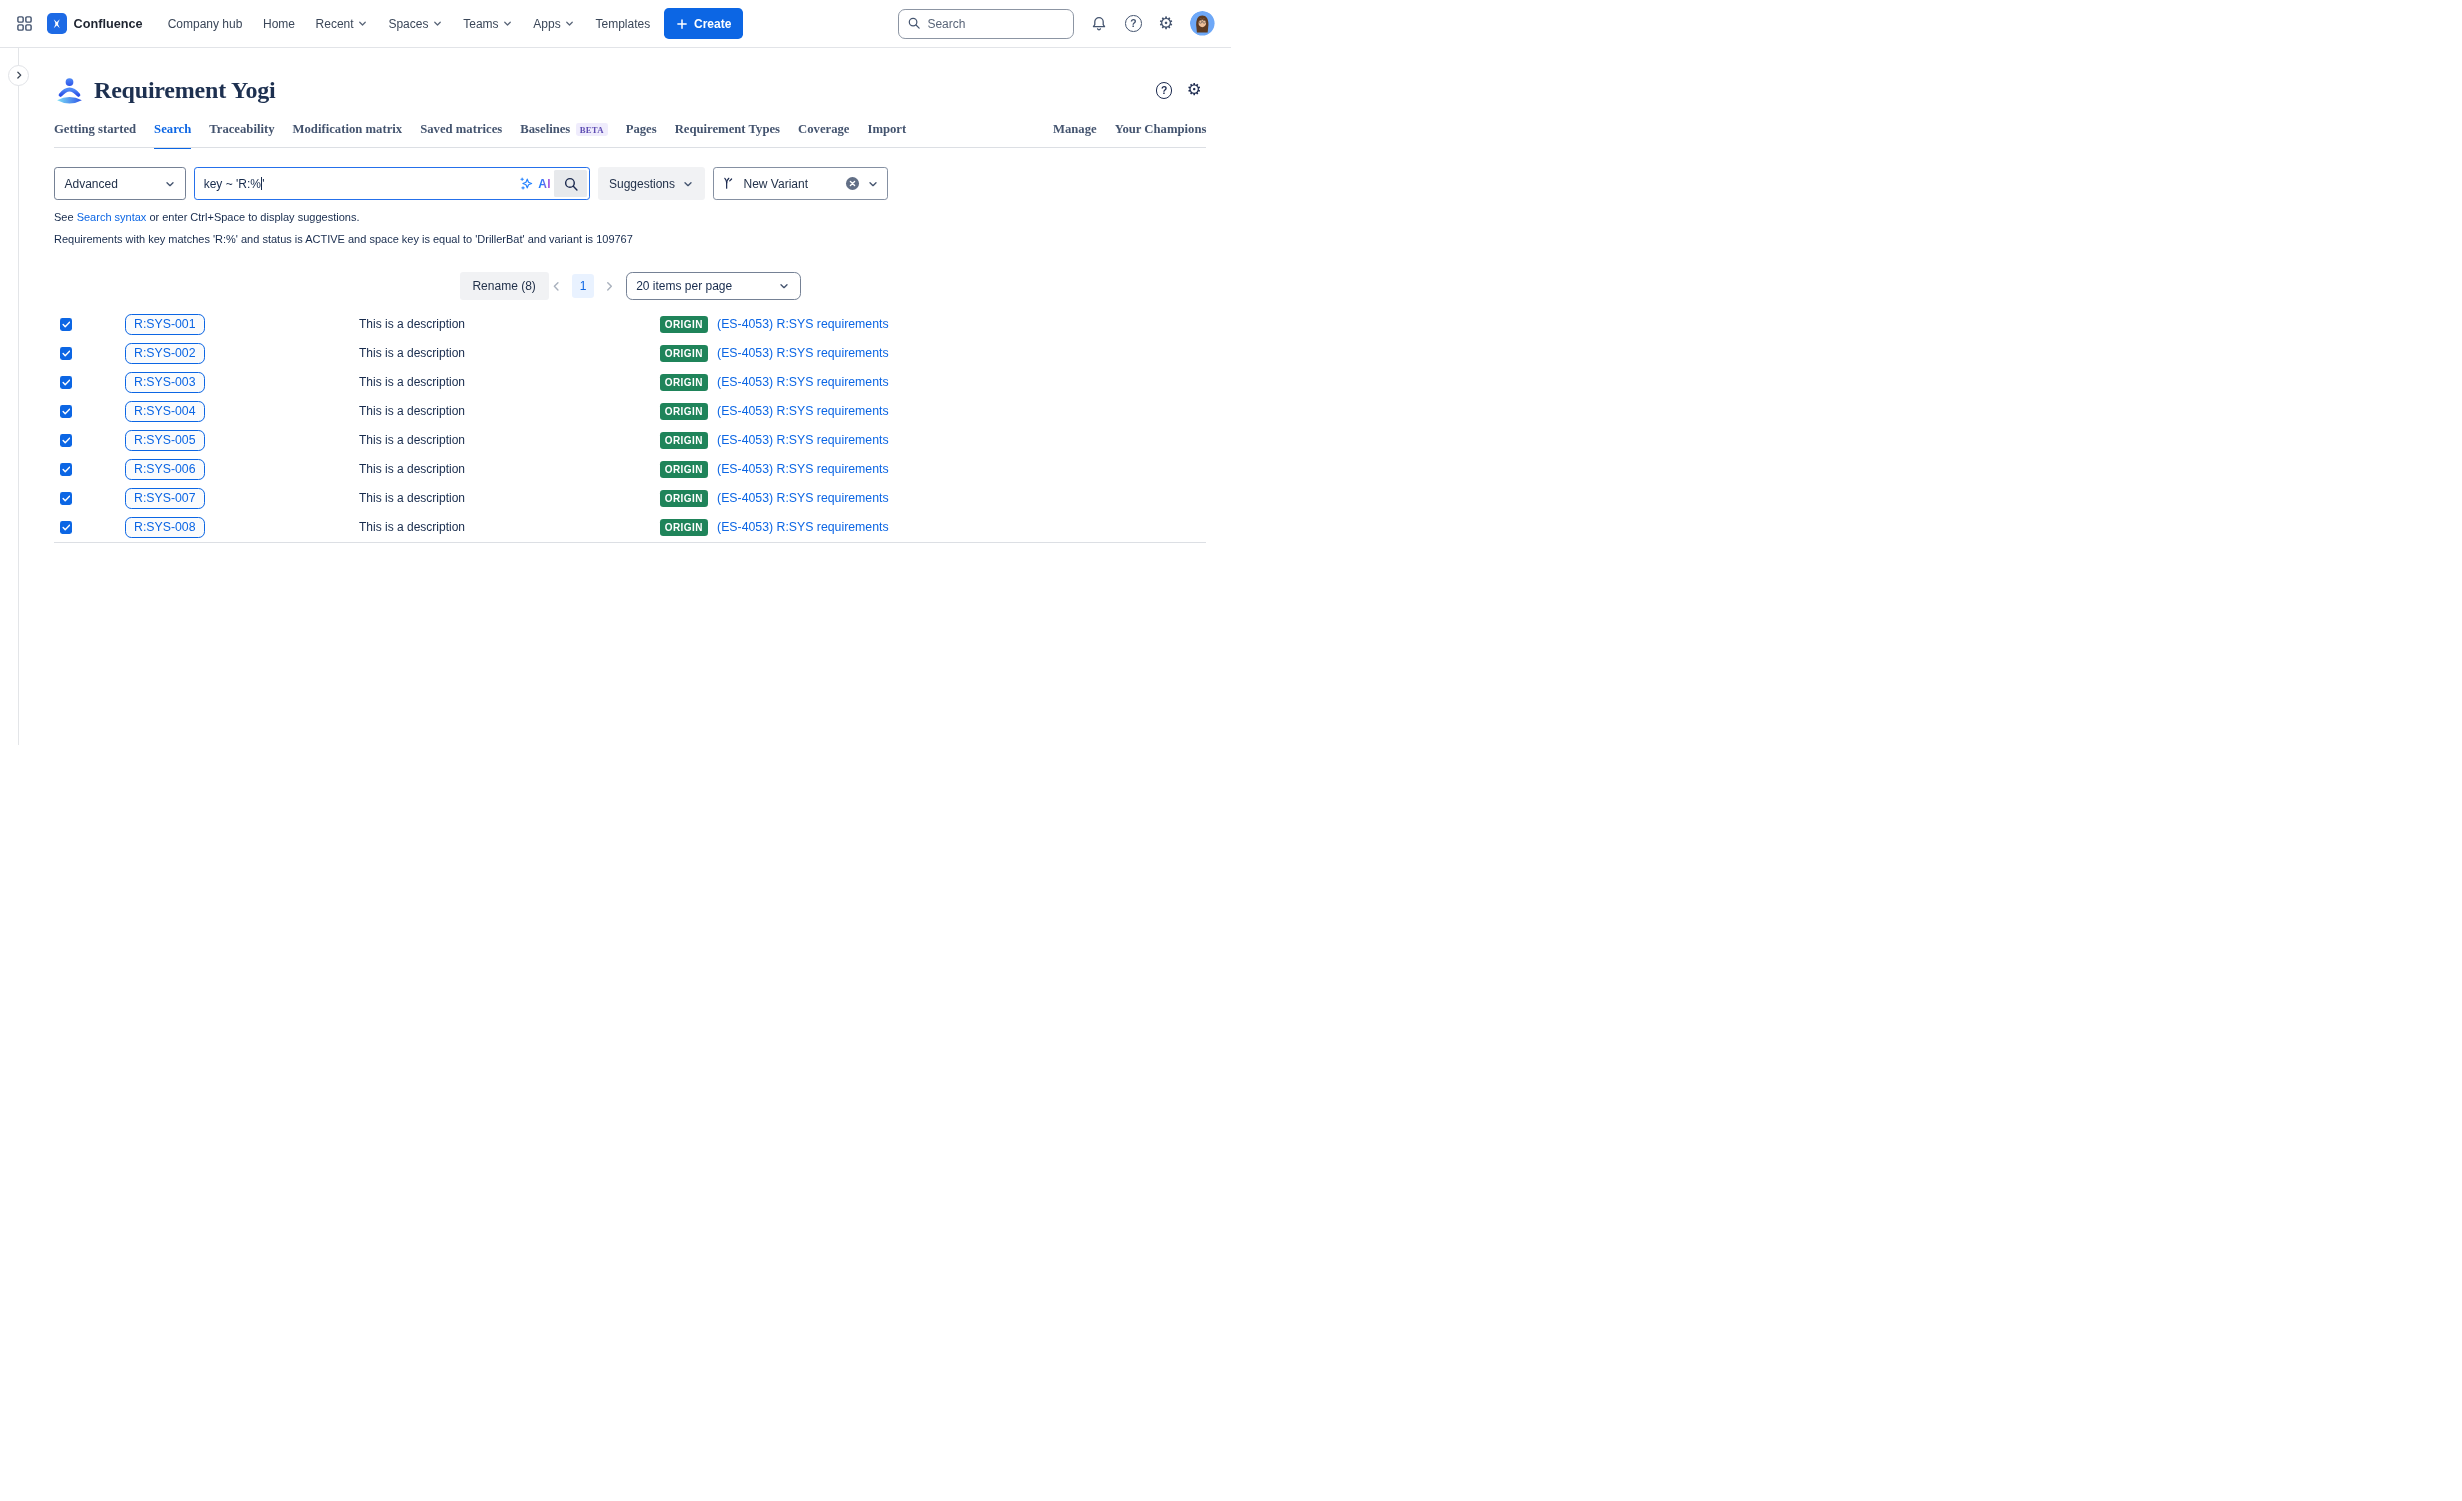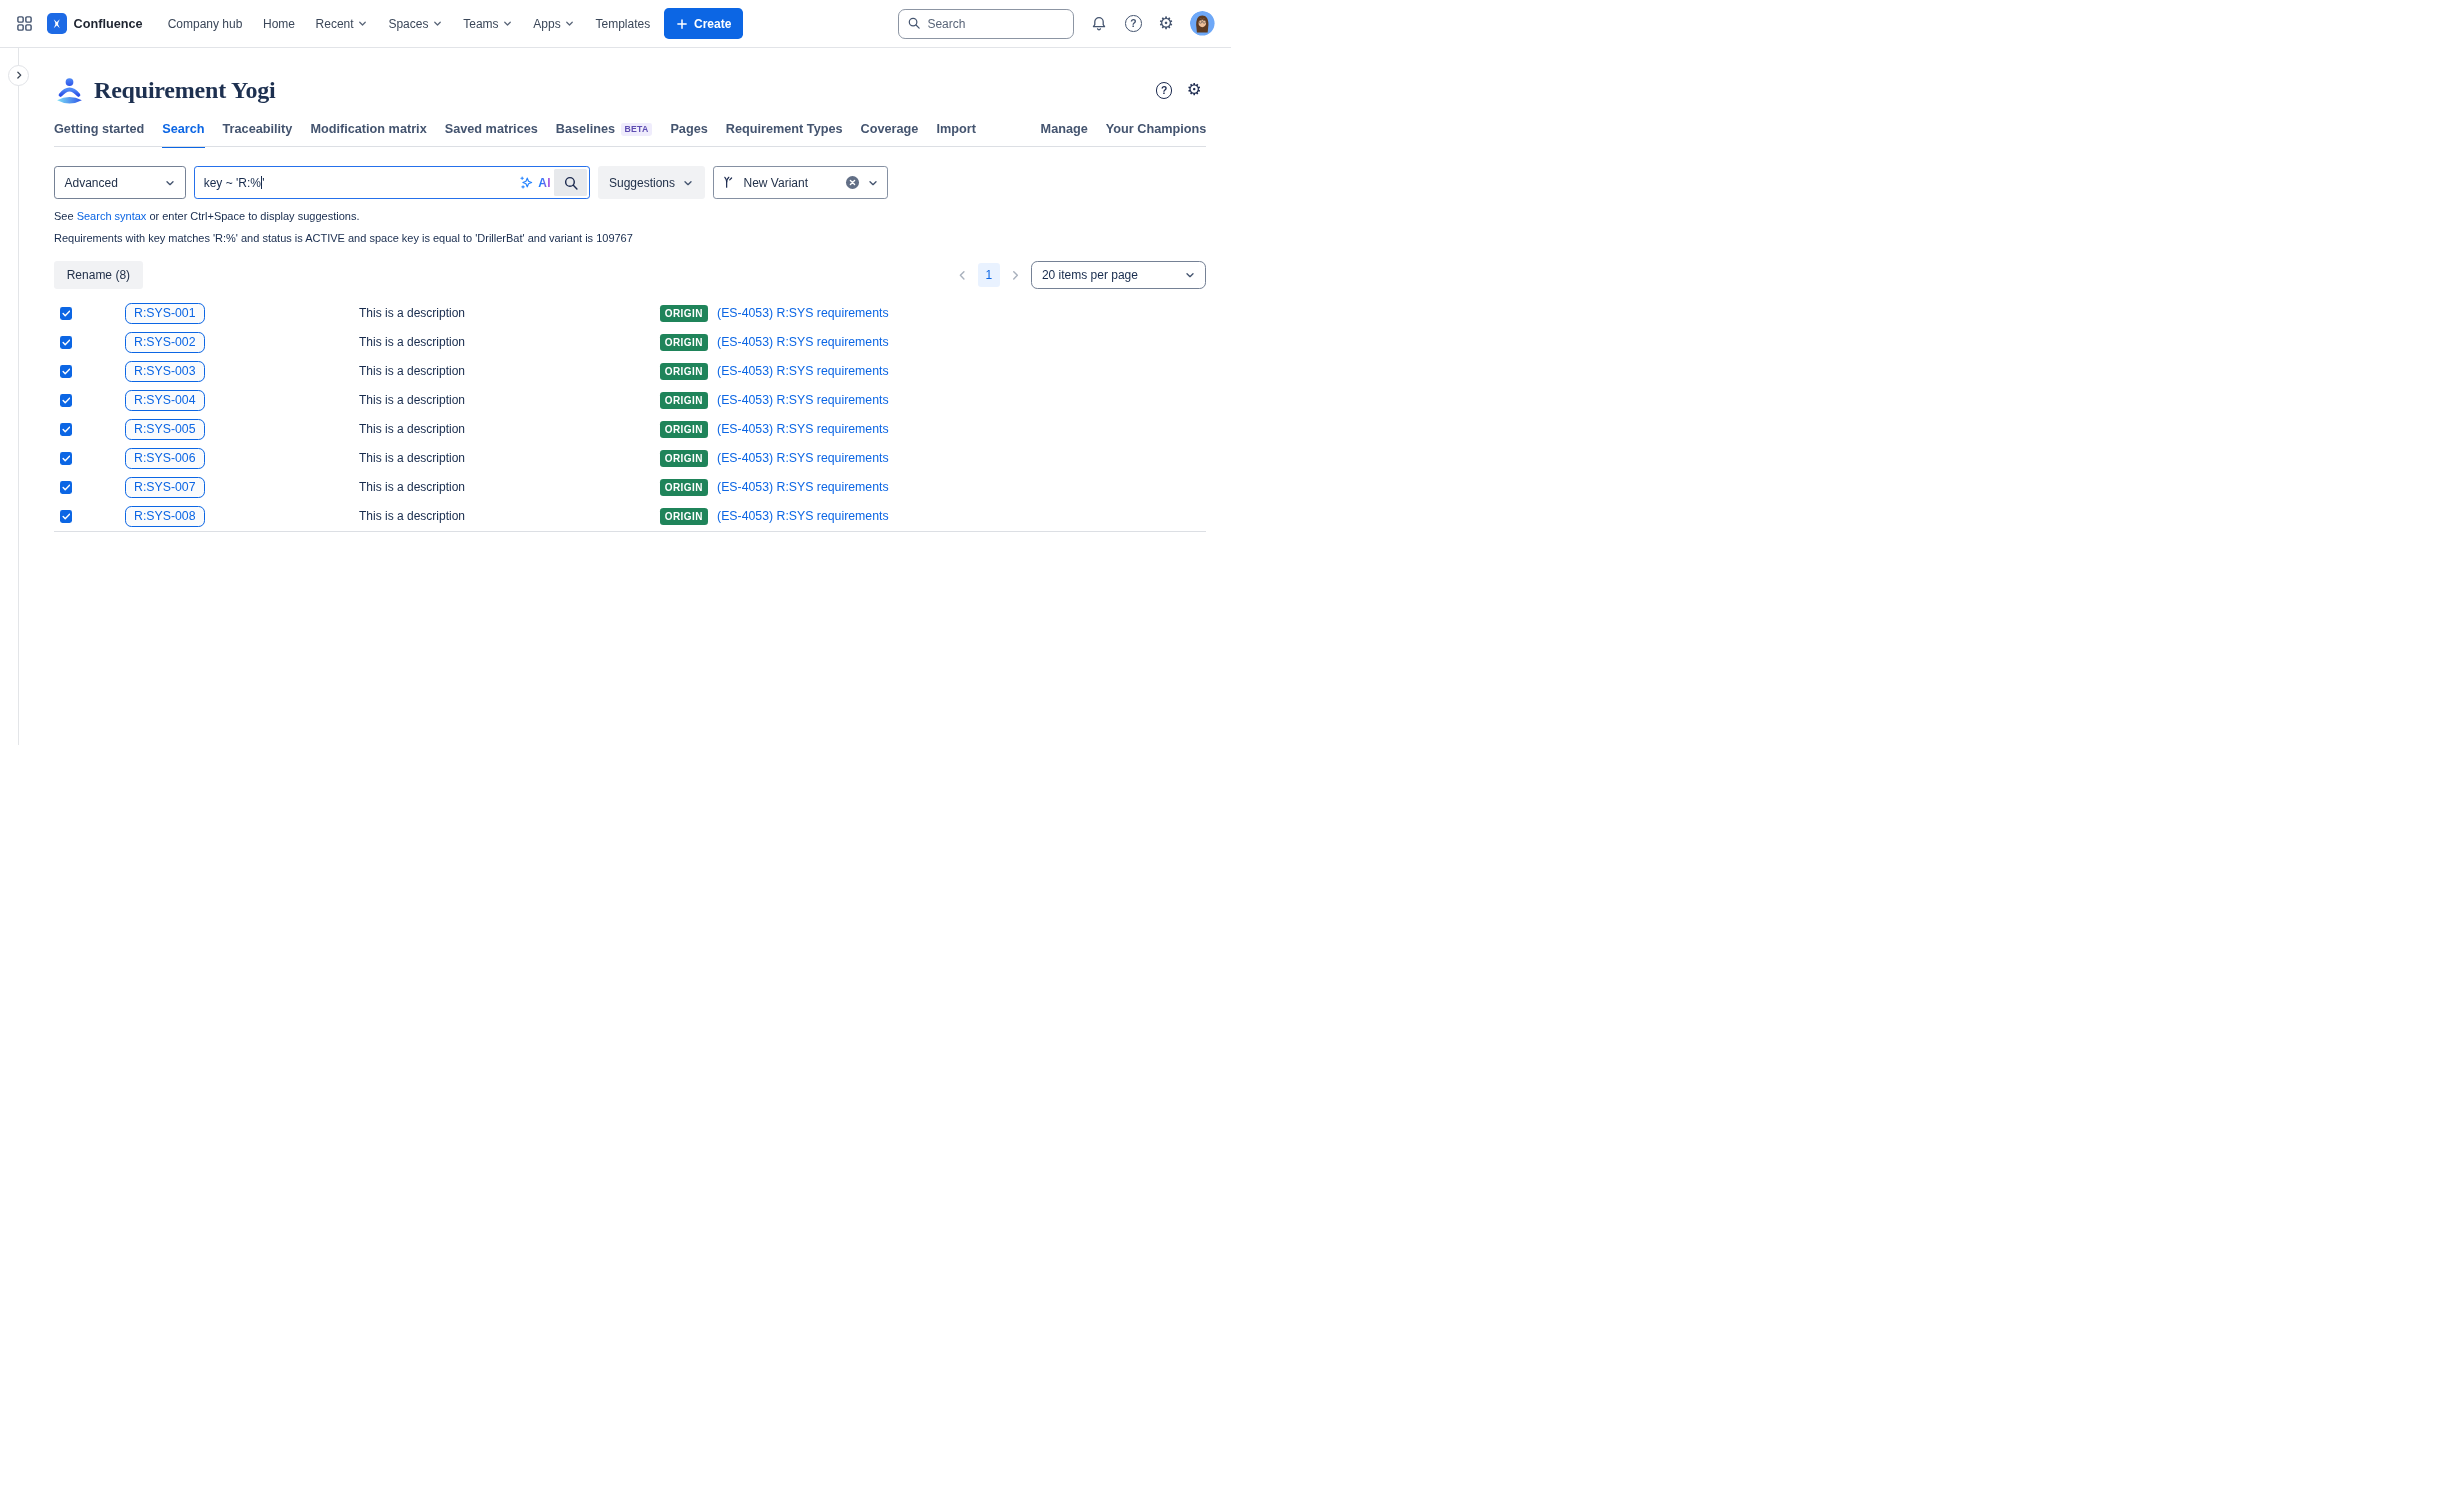--- a/index.html
+++ b/index.html
@@ -44,21 +44,21 @@
   .content { margin-left:54px; margin-right:24.6px; }
   .app-header { margin-top:28.5px; display:flex; align-items:center; justify-content:space-between; }
   .app-title-wrap { display:flex; align-items:center; gap:9px; }
   .app-title { font-family:"Liberation Serif","DejaVu Serif",serif; font-size:24px; font-weight:700;
     color:#1D3050; letter-spacing:-0.2px; }
   .app-header-icons { display:flex; align-items:center; gap:14.3px; margin-right:4.8px; color:#1D2B50; }
   .app-header-icons .qcircle { border-color:#1D2B50; color:#1D2B50; }
   .app-header-icons .gear-glyph { color:#1D2B50; font-size:16.6px; }
 
   
-  .tabs-row { margin-top:16px; display:flex; justify-content:space-between; border-bottom:1.6px solid #DCDFE4; }
+  .tabs-row { margin-top:16px; display:flex; justify-content:space-between; border-bottom:1.6px solid #DCDFE4;font-family:Liberation Serif, serif; }
   .tabs-left, .tabs-right { display:flex; gap:18px; }
   .tab { font-size:12.7px; font-weight:600; color:#44546F; padding:1.6px 0 10.3px; display:flex; align-items:center; gap:5.5px; }
   .tab.active { color:#0C66E4; border-bottom:1.6px solid #0C66E4; margin-bottom:-1.6px; }
   .beta { background:#EFECFC; color:#5E4DB2; font-size:8.7px; font-weight:700; letter-spacing:0.2px;
     border-radius:2.4px; padding:1.6px 4px; }
 
   
   .controls-row { margin-top:19px; display:flex; align-items:stretch; gap:8px; height:32.5px; }
   .advanced-select { width:132px; border:0.8px solid #758195; border-radius:3.2px; background:#fff;
     display:flex; align-items:center; justify-content:space-between; padding:0 9.5px; font-size:12px; color:#22314A; }
@@ -78,21 +78,21 @@
     display:flex; align-items:center; gap:7.1px; padding:0 8px; }
   .variant-label { flex:1; font-size:12px; color:#22314A; }
   .variant-chev { color:#44546F; display:flex; }
 
   
   .help-line { margin-top:11px; font-size:11px; color:#172B4D; }
   .help-line a { color:#0C66E4; text-decoration:none; cursor:pointer; }
   .summary { margin-top:10.3px; font-size:11px; color:#172B4D; }
 
   
-  .actions-row { margin-top:17px; display:flex; align-items:center; justify-content:space-between; }
+  .actions-row { margin-top:27px; display:flex; align-items:center; justify-content:center; }
   .rename-btn { background:#F1F2F4; border-radius:3.2px; height:28px; padding:0 12.7px;
     font-size:12px; font-weight:500; color:#22314A; }
   .pagination { display:flex; align-items:center; gap:8px; }
   .pg-chev { color:#A9B1BD; display:flex; align-items:center; padding:0 1.6px; }
   .page-num { min-width:21.4px; height:24.6px; background:#E9F2FF; border-radius:3.2px; color:#0C66E4;
     font-size:12px; font-weight:500; display:flex; align-items:center; justify-content:center; }
   .per-page { width:175px; height:28px; border:0.8px solid #758195; border-radius:6.3px; background:#fff;
     display:flex; align-items:center; justify-content:space-between; padding:0 9.5px; font-size:12px; color:#172B4D; }
   .per-page .chev { color:#44546F; }
 

